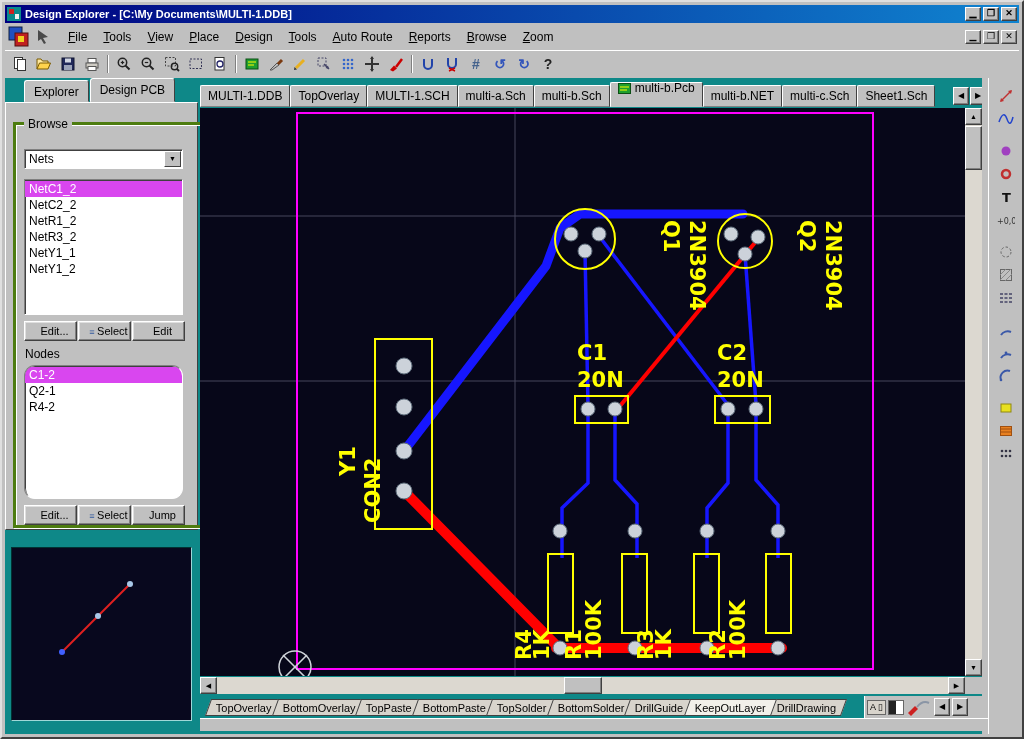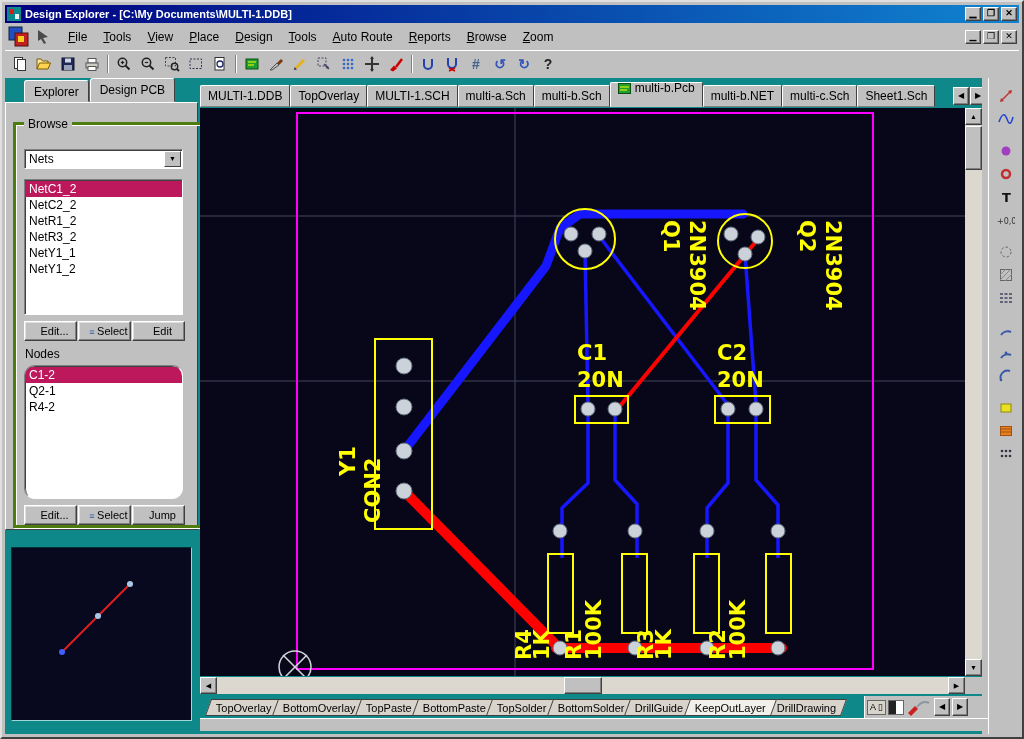--- a/index.html
+++ b/index.html
@@ -42,21 +42,21 @@
   .combo { position:absolute; left:8px; top:24px; width:159px; height:20px; background:#fff;
       border:1px solid; border-color:#808080 #fff #fff #808080; box-shadow:inset 1px 1px 0 #404040;
       display:flex; align-items:center; font-size:12px; }
   .combo .val { padding-left:4px; flex:1; }
   .combo .drop { width:17px; height:16px; margin-right:1px; background:#c0c0c0;
       border:1px solid; border-color:#fff #404040 #404040 #fff; font-size:7px; text-align:center; line-height:14px; }
   .listbox { position:absolute; left:8px; width:159px; background:#fff;
       border:1px solid; border-color:#808080 #fff #fff #808080; box-shadow:inset 1px 1px 0 #404040;
       font-size:12px; overflow:hidden; padding-top:1px; }
   .listbox .li { height:16px; line-height:16px; padding-left:4px; color:#000; }
-  .listbox .li.sel { background:#be185d; color:#fff; }
+  .listbox .li.sel { background:#d946ef; color:#fff; }
   .btnrow { position:absolute; left:8px; width:161px; display:flex; gap:1px; }
   .pbtn { flex:1; height:20px; background:#c0c0c0; border:1px solid; border-color:#fff #404040 #404040 #fff;
       box-shadow:inset -1px -1px 0 #808080, inset 1px 1px 0 #dfdfdf; font-size:11px; text-align:center;
       line-height:18px; white-space:nowrap; overflow:hidden;padding-left:8px; }
   .pbtn .micro { color:#335a9e; font-size:9px; }
   .nodes-label { position:absolute; left:9px; top:222px; font-size:12px; }
   .minimap { position:absolute; left:6px; top:469px; width:181px; height:174px; background:#08081e;
       border:1px solid; border-color:#033 #9fd8d8 #9fd8d8 #033; }
 
   

